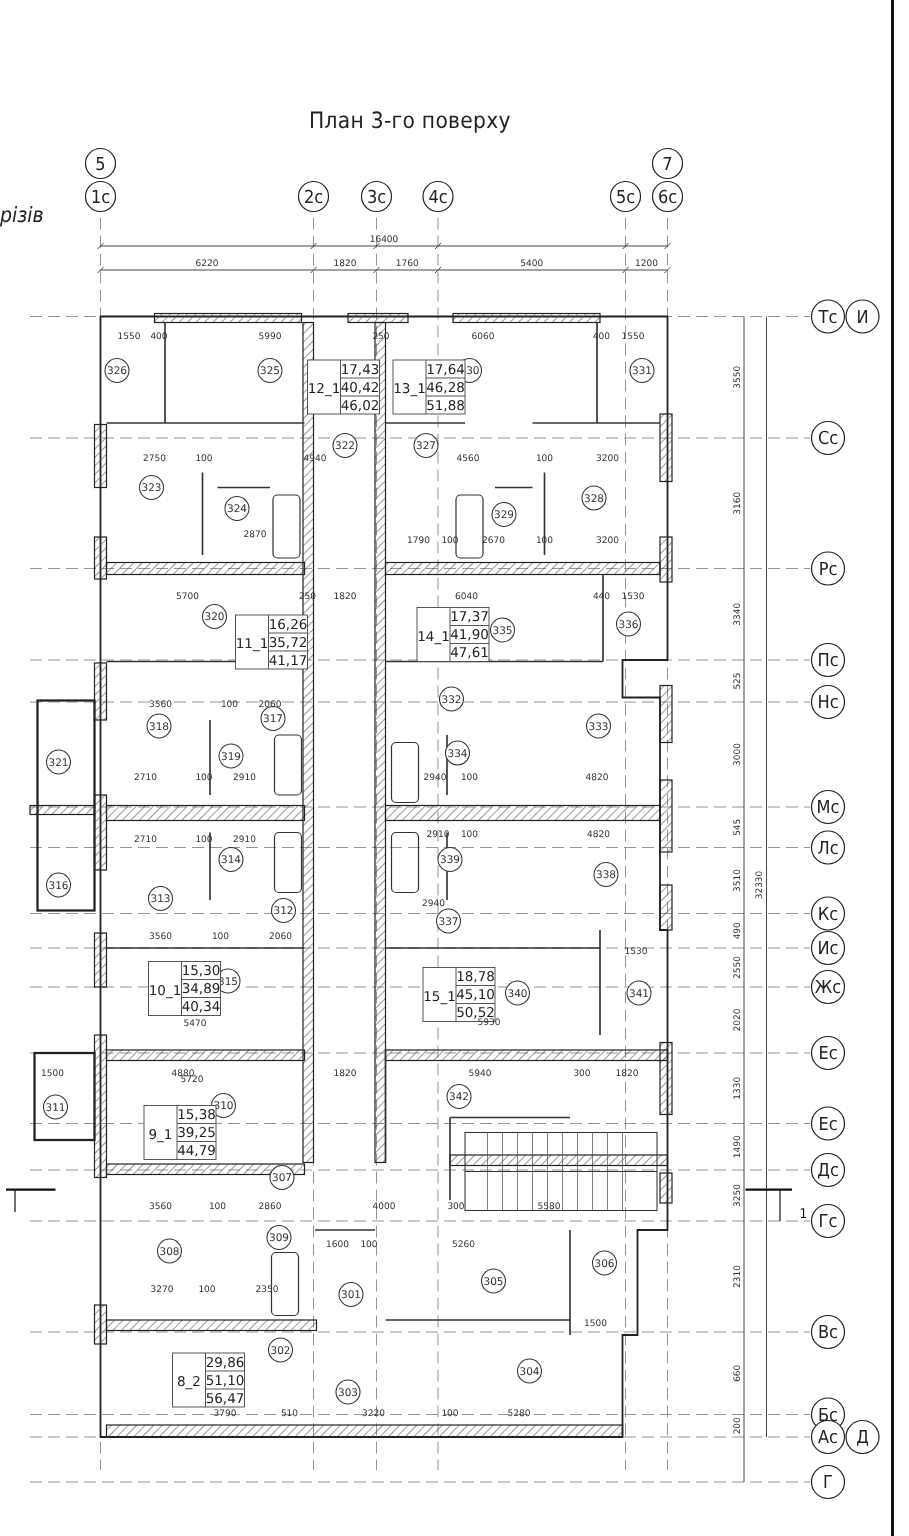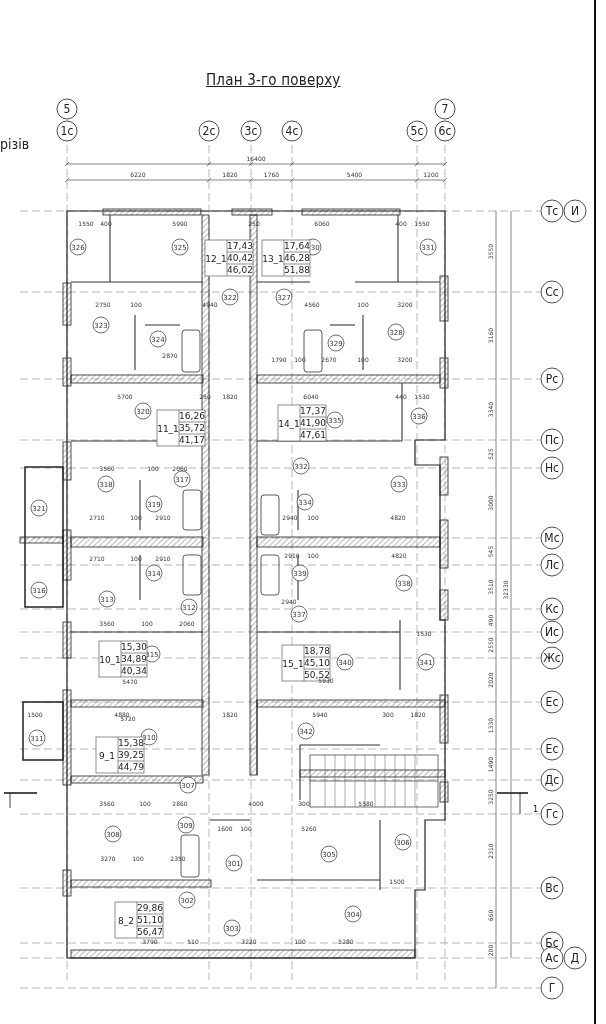--- a/index.html
+++ b/index.html
@@ -1,20 +1,20 @@
 <!DOCTYPE html>
 <html><head>
 <meta charset="utf-8">
 <style>
   html,body{margin:0;padding:0;background:#fff;}
   body{width:606px;height:1024px;overflow:hidden;position:relative;font-family:"DejaVu Sans Condensed","DejaVu Sans",sans-serif;color:#222;}
   .sheet{position:absolute;left:0;top:0;width:606px;height:1024px;background:#fff;}
   .frame-right{position:absolute;left:594px;top:0;width:2px;height:1024px;background:#111;}
-  .title{position:absolute;left:206px;top:71px;font-size:15px;letter-spacing:0.2px;color:#222;text-decoration:underline;}
-  .side-label{position:absolute;left:0;top:136px;font-size:14px;color:#222;}
+  .title{position:absolute;left:206px;top:71px;font-size:15px;letter-spacing:0.2px;color:#222;}
+  .side-label{position:absolute;left:0;top:136px;font-size:14px;color:#222;font-style:italic;}
   svg{position:absolute;left:0;top:0;}
   .axis-bubble text{font-size:12px;}
   .dim{font-size:6px;fill:#333;font-family:"DejaVu Sans",sans-serif;}
   .room{font-size:7px;fill:#333;font-family:"DejaVu Sans",sans-serif;}
   .apt{font-size:9px;fill:#222;font-family:"DejaVu Sans",sans-serif;}
 </style>
 </head>
 <body>
 
 <div class="sheet">

